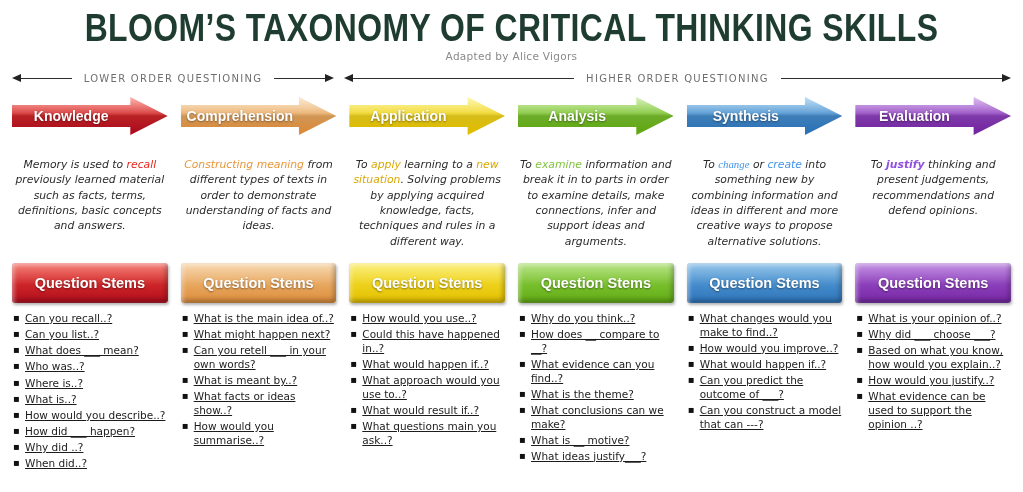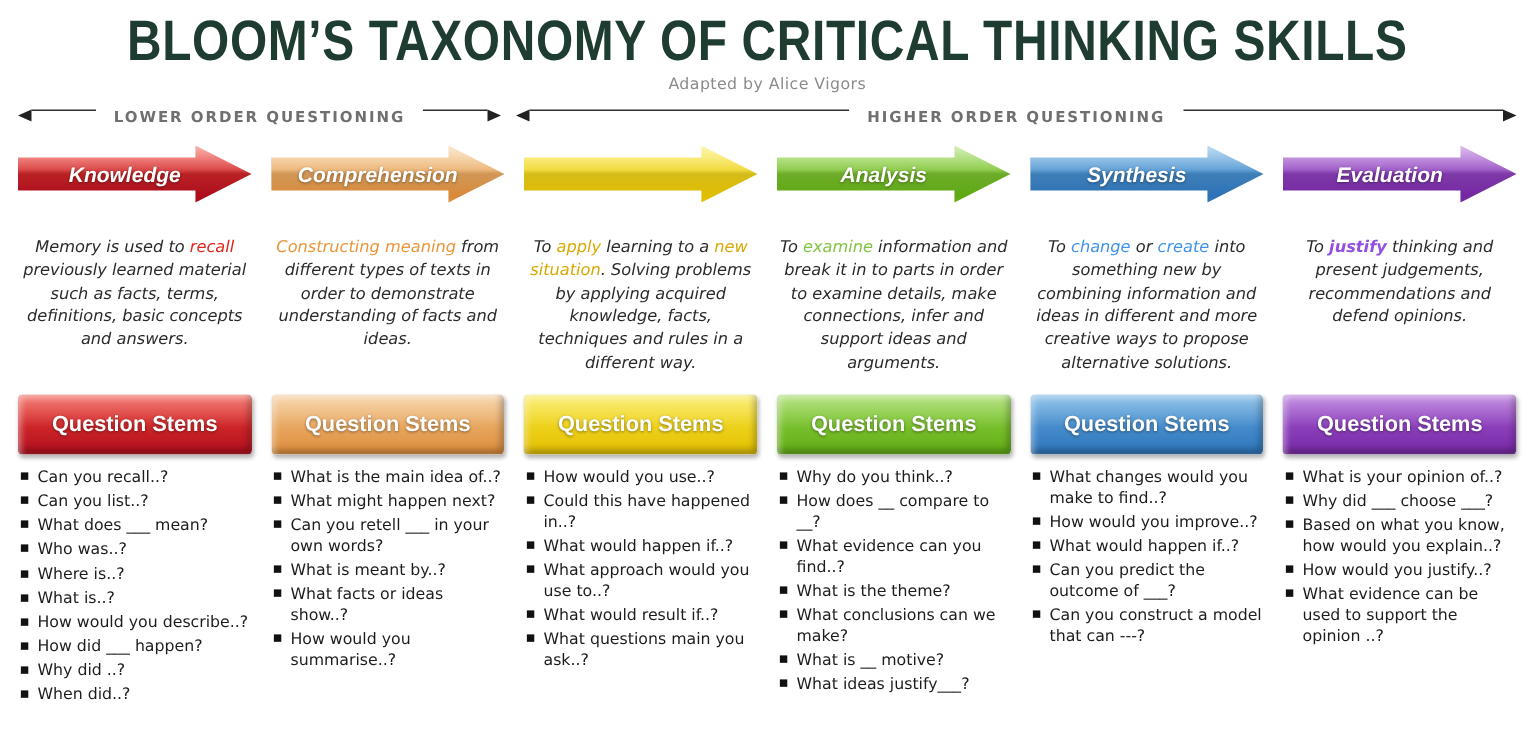--- a/index.html
+++ b/index.html
@@ -34,21 +34,21 @@
   }
   
   .scale {
     display: flex;
     align-items: center;
     gap: 10px;
     padding: 0 12px;
     margin-top: 9px;
     height: 14px;
   }
-  .range { display: flex; align-items: flex-start; font-weight: bold; }
+  .range { display: flex; align-items: center; }
   .range.lower  { width: 322px; flex: none; }
   .range.higher { flex: 1; }
   .range .line { flex: 1; height: 0; border-top: 1.6px solid #2d2d2d; }
   .range .head { width: 0; height: 0; border-top: 4px solid transparent; border-bottom: 4px solid transparent; flex: none; }
   .range .head.left  { border-right: 9px solid #222; }
   .range .head.right { border-left: 9px solid #222; }
   .range .label {
     font-size: 10px;
     color: #6f6f6f;
     letter-spacing: 1.3px;
@@ -67,30 +67,29 @@
   .arrow-banner { position: relative; height: 38px; }
   .arrow-shape {
     position: absolute; inset: 0;
     background:
       linear-gradient(180deg, rgba(255,255,255,.6) 0%, rgba(255,255,255,.15) 42%, rgba(0,0,0,.10) 50%, rgba(0,0,0,0) 95%),
       linear-gradient(180deg, var(--light) 8%, var(--dark) 88%);
     clip-path: polygon(0 21%, 76% 21%, 76% 0, 100% 50%, 76% 100%, 76% 79%, 0 79%);
     filter: drop-shadow(1px 2px 1.5px rgba(0,0,0,.35));
   }
   .arrow-label {
-    position: absolute; left: 12px; top: 21%;
+    position: absolute; left: 0; top: 21%;
     width: 76%; height: 58%;
     display: flex; align-items: center; justify-content: center;
     color: #ffffff;
     font-family: "Liberation Sans", sans-serif;
     font-weight: 700;
     font-size: 14px;
     white-space: nowrap;
     text-shadow: 0 1px 2px rgba(0,0,0,.4);
-    font-style: italic;
   }
   
   .desc {
     margin-top: 22px;
     min-height: 106px;
     font-size: 10.8px;
     font-style: italic;
     font-weight: 500;
     text-align: center;
     color: #2a2a2a;
@@ -116,21 +115,21 @@
     text-shadow: 0 1px 2px rgba(0,0,0,.45);
   }
   
   .stems {
     list-style: none;
     margin-top: 9px;
     font-size: 10.5px;
     color: #1c1c1c;
     line-height: 1.3;
   }
-  .stems li { position: relative; padding-left: 13px; margin-bottom: 2.5px; }
+  .stems li { position: relative; padding-left: 13px; margin-bottom: 2.5px; text-decoration: underline; }
   .stems li::before {
     content: "▪";
     position: absolute; left: 1px; top: -1px;
     font-size: 10px; color: #111;
   }
 </style>
 </head>
 <body>
 
 <div class="page">
@@ -191,20 +190,21 @@
           <li>Can you retell ___ in your own words?</li>
           <li>What is meant by..?</li>
           <li>What facts or ideas show..?</li>
           <li>How would you summarise..?</li>
         </ul>
     </section>
 
     <section class="column" style="--light: #f9e63b; --dark: #e3bf00;">
       <div class="arrow-banner">
         <div class="arrow-shape"></div>
+        <div class="arrow-label">Application</div>
       </div>
       <p class="desc"><span>To </span><span style="color: rgb(216, 168, 0);">apply</span><span> learning to a </span><span style="color: rgb(216, 168, 0);">new situation</span><span>. Solving problems by applying acquired knowledge, facts, techniques and rules in a different way.</span></p>
       <div class="stems-header">Question Stems</div>
       <ul class="stems">
           <li>How would you use..?</li>
           <li>Could this have happened in..?</li>
           <li>What would happen if..?</li>
           <li>What approach would you use to..?</li>
           <li>What would result if..?</li>
           <li>What questions main you ask..?</li>
@@ -227,21 +227,21 @@
           <li>What is __ motive?</li>
           <li>What ideas justify___?</li>
         </ul>
     </section>
 
     <section class="column" style="--light: #5fa8e0; --dark: #2e74ba;">
       <div class="arrow-banner">
         <div class="arrow-shape"></div>
         <div class="arrow-label">Synthesis</div>
       </div>
-      <p class="desc"><span>To </span><span style="color: rgb(63, 147, 232);">change</span><span> or </span><span style="color: rgb(63, 147, 232);">create</span><span> into something new by combining information and ideas in different and more creative ways to propose alternative solutions.</span></p>
+      <p class="desc"><span>To </span><span style="color: rgb(63, 147, 232); font-family: Liberation Serif, serif;">change</span><span> or </span><span style="color: rgb(63, 147, 232);">create</span><span> into something new by combining information and ideas in different and more creative ways to propose alternative solutions.</span></p>
       <div class="stems-header">Question Stems</div>
       <ul class="stems">
           <li>What changes would you make to find..?</li>
           <li>How would you improve..?</li>
           <li>What would happen if..?</li>
           <li>Can you predict the outcome of ___?</li>
           <li>Can you construct a model that can ---?</li>
         </ul>
     </section>
 

